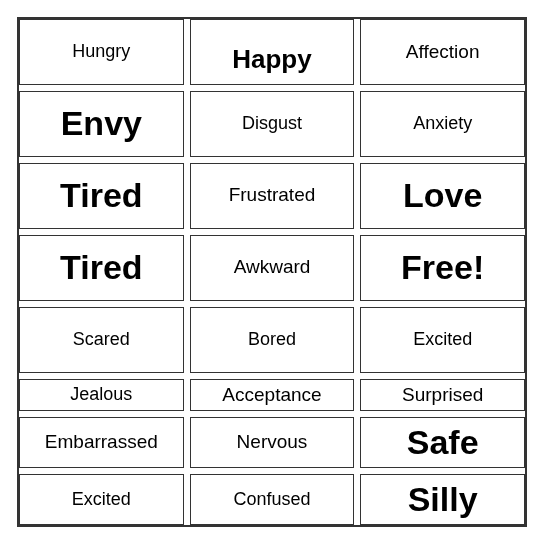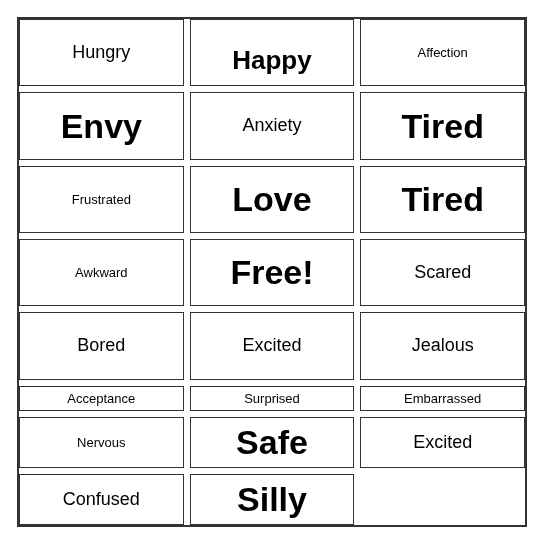--- a/index.html
+++ b/index.html
@@ -36,21 +36,21 @@
       text-align: center;
       padding: 4px;
       line-height: 1.2;
     }
 
     .bingo-cell span {
       display: block;
     }
 
     .size-small {
-      font-size: 13px;
+      font-size: 19px;
     }
 
     .size-medium {
       font-size: 18px;
     }
 
     .size-large {
       font-size: 26px;
       font-weight: bold;
       margin-top: 15px;
@@ -69,20 +69,23 @@
       <span class="size-medium">Hungry</span>
     </div>
     <div class="bingo-cell">
       <span class="size-large">Happy</span>
     </div>
     <div class="bingo-cell">
       <span class="size-small">Affection</span>
     </div>
     <div class="bingo-cell">
       <span class="size-xlarge">Envy</span>
+    </div>
+    <div class="bingo-cell">
+      <span class="size-medium">Disgust</span>
     </div>
     <div class="bingo-cell">
       <span class="size-medium">Anxiety</span>
     </div>
     <div class="bingo-cell">
       <span class="size-xlarge">Tired</span>
     </div>
     <div class="bingo-cell">
       <span class="size-small">Frustrated</span>
     </div>

